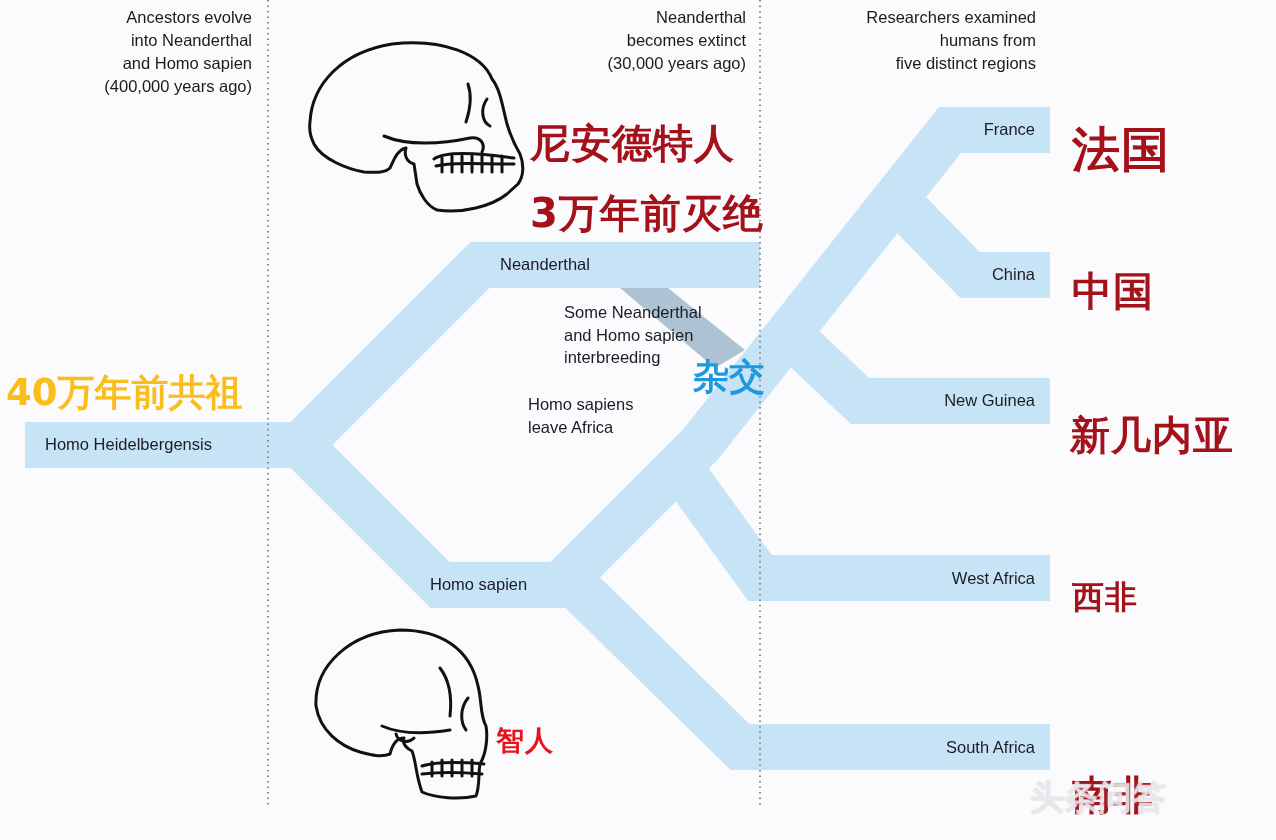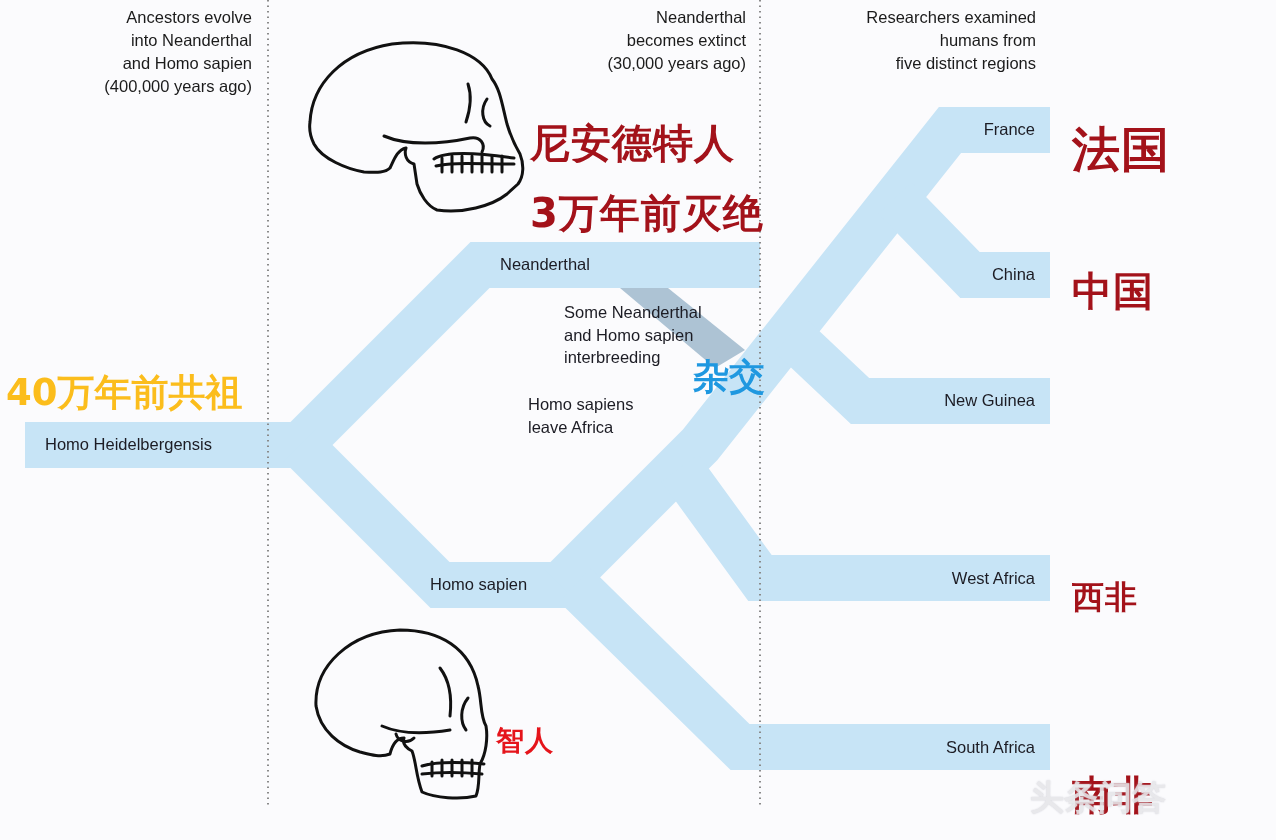--- a/index.html
+++ b/index.html
@@ -113,20 +113,21 @@
 leave Africa</div>
 
   <div class="abs label label-right" style="left:835px; top:120px; width:200px;">France</div>
   <div class="abs label label-right" style="left:835px; top:265px; width:200px;">China</div>
   <div class="abs label label-right" style="left:835px; top:391px; width:200px;">New Guinea</div>
   <div class="abs label label-right" style="left:835px; top:569px; width:200px;">West Africa</div>
   <div class="abs label label-right" style="left:835px; top:738px; width:200px;">South Africa</div>
 
   <div class="abs cn-red" style="left:1072px; top:106px; font-size:48px;">法国</div>
   <div class="abs cn-red" style="left:1072px; top:252px; font-size:40px;">中国</div>
+  <div class="abs cn-red" style="left:1070px; top:396px; font-size:40px;">新几内亚</div>
   <div class="abs cn-red" style="left:1072px; top:564px; font-size:32px;">西非</div>
   <div class="abs cn-red" style="left:1072px; top:756px; font-size:40px;">南非</div>
 
   <div class="abs cn-yellow" style="left:6px; top:368px; font-size:37px;">40万年前共祖</div>
   <div class="abs cn-red" style="left:530px; top:104px; font-size:40px;">尼安德特人</div>
   <div class="abs cn-red" style="left:530px; top:174px; font-size:40px;">3万年前灭绝</div>
   <div class="abs cn-blue" style="left:693px; top:353px; font-size:36px;">杂交</div>
   <div class="abs cn-red cn-bright" style="left:496px; top:710px; font-size:28px;">智人</div>
 
   <div class="abs watermark" style="left:1030px; top:775px;">头条问答</div>

